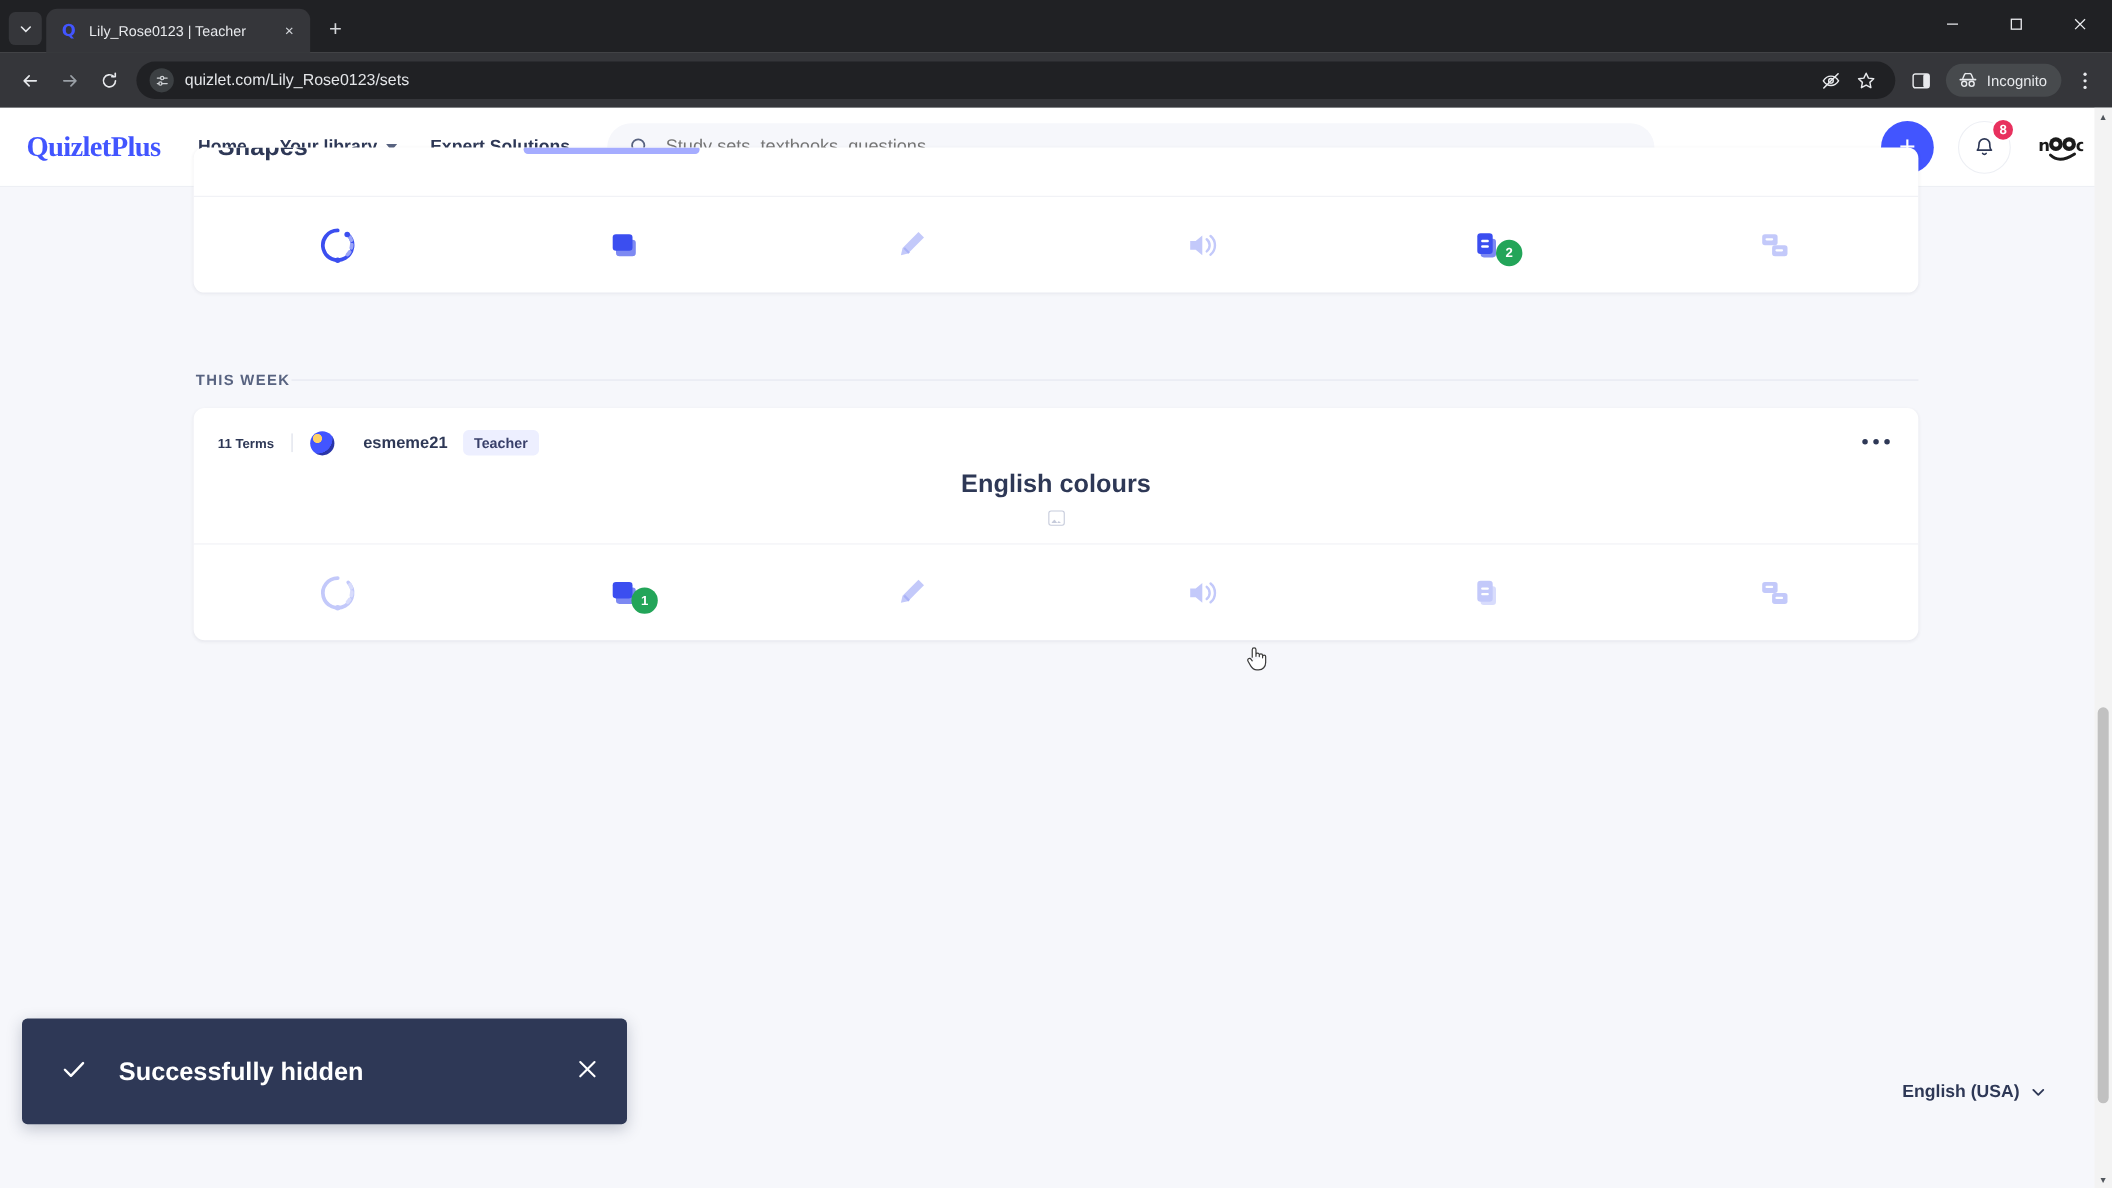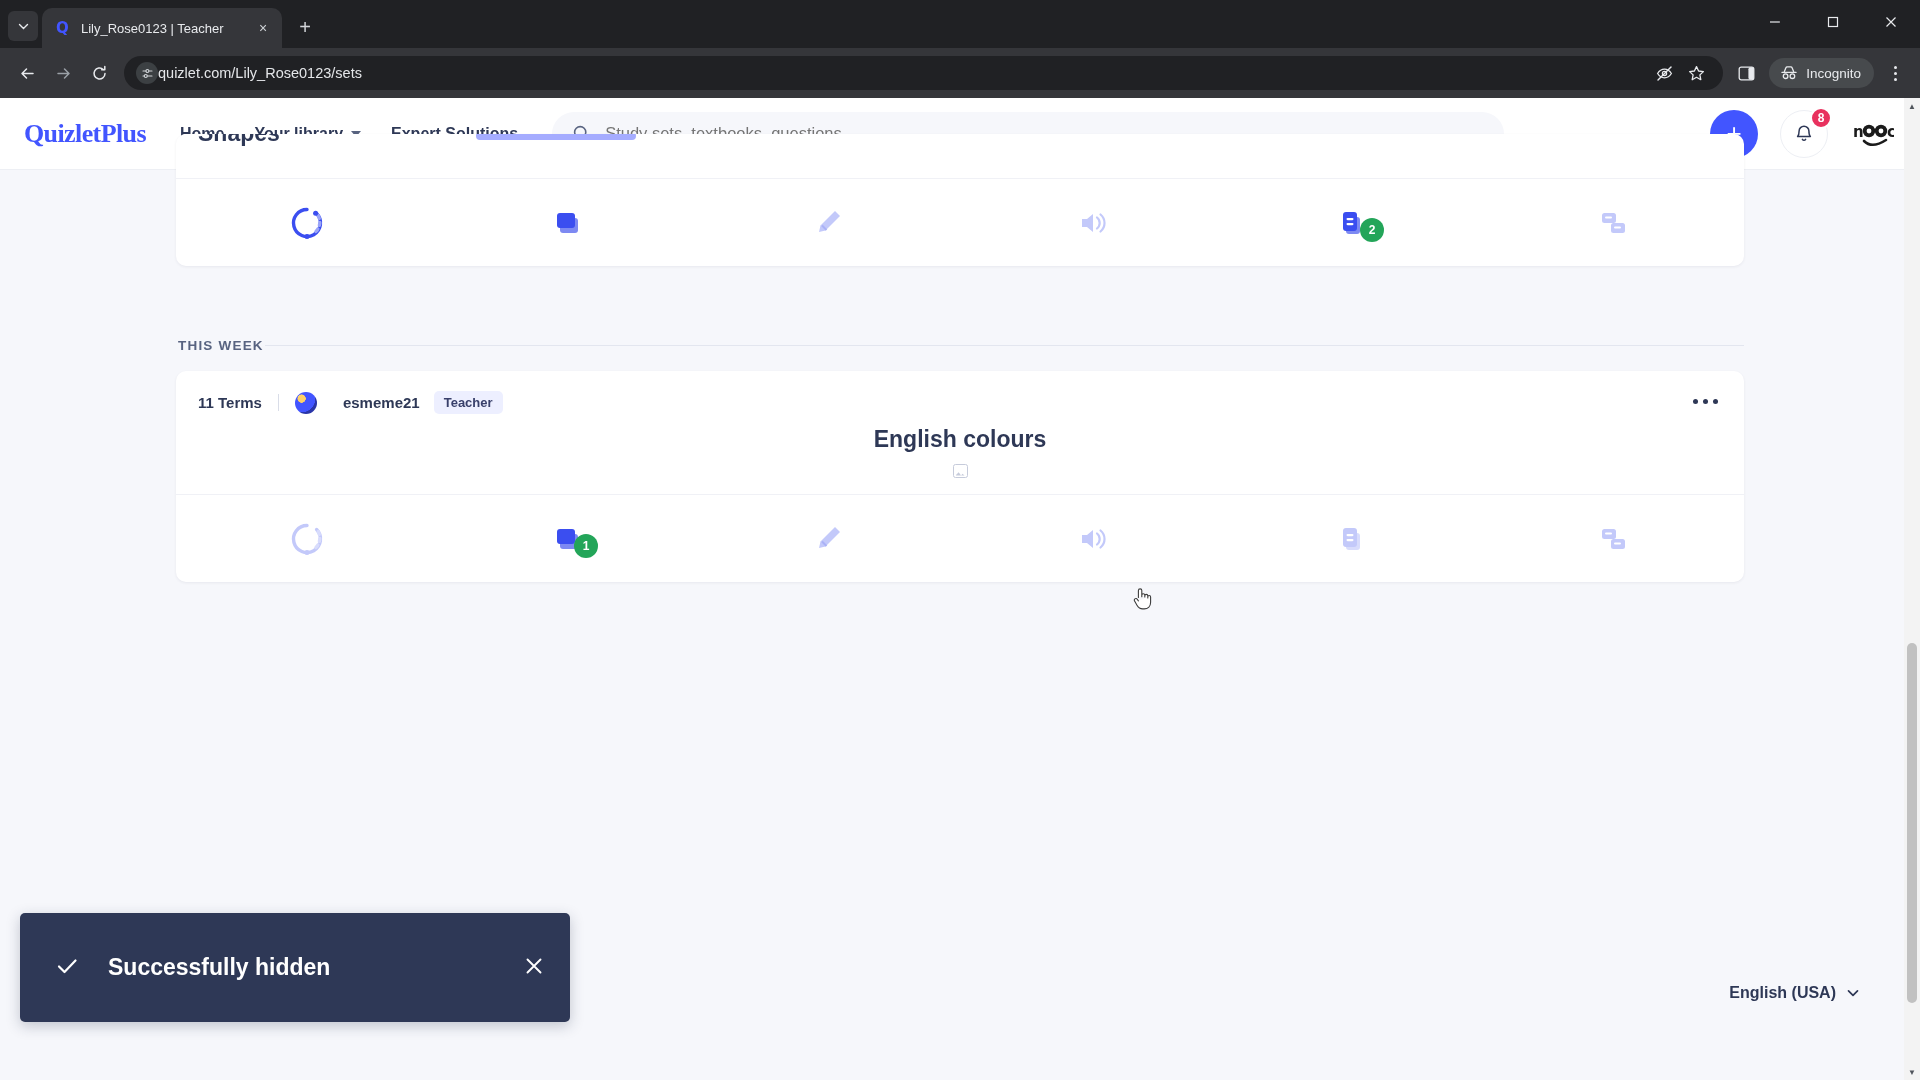--- a/index.html
+++ b/index.html
@@ -67,21 +67,21 @@
   }
   .nav-btn {
     width: 34px; height: 34px; border-radius: 50%;
     display: flex; align-items: center; justify-content: center;
     color: #e8eaed; font-size: 17px; flex: none;
   }
   .nav-btn.disabled { color: #7e8185; }
   .omnibox {
     flex: 1; height: 34px; margin: 0 6px; border-radius: 17px;
     background: #202124; display: flex; align-items: center;
-    padding: 0 12px; position: relative; justify-content: center;
+    padding: 0 12px; gap: 10px; position: relative; justify-content: center;
   }
   .omni-icon {
     width: 22px; height: 22px; border-radius: 50%;
     background: #3c4043; flex: none;
     display: flex; align-items: center; justify-content: center;
   }
   .omni-url { color: #e4e6e9; font-size: 14.5px; white-space: nowrap; }
   .omni-right { margin-left: auto; display: flex; align-items: center; gap: 2px; }
   .tb-icon {
     width: 30px; height: 30px; display: flex; align-items: center;
@@ -164,21 +164,21 @@
   .content { padding: 0 0 0 0; position: relative; height: 910px; }
   .inner { width: 1568px; margin: 0 auto; }
 
   .card {
     background: #fff; border-radius: 10px;
     box-shadow: 0 1px 3px rgba(37,46,74,.07);
     overflow: hidden;
   }
   .card-head { padding: 20px 22px 16px 22px; }
   .meta-row { display: flex; align-items: center; gap: 0; }
-  .terms { font-size: 15px; font-weight: 600; color: #2e3856; }
+  .terms { font-size: 12px; font-weight: 600; color: #2e3856; }
   .meta-div { width: 1px; height: 17px; background: #d9dde8; margin: 0 16px; }
   .author { display: flex; align-items: center; gap: 26px; justify-content: flex-end; }
   .author-av {
     width: 22px; height: 22px; border-radius: 50%; flex: none;
     background: radial-gradient(circle at 30% 30%, #ffd166 0 18%, #4255ff 20% 62%, #2a35a8 64% 100%);
   }
   .author-name { font-size: 15px; font-weight: 600; color: #2e3856; }
   .badge-teacher {
     margin-left: 14px; background: #edefff; color: #39406b;
     font-size: 13px; font-weight: 600; border-radius: 5px;
@@ -230,21 +230,21 @@
     position: absolute; top: -14px; left: 22px;
   }
   .clipped-bar {
     position: absolute; top: -2px; left: 300px;
     width: 160px; height: 8px; border-radius: 4px; background: #a5acff;
   }
 
   
   .toast {
     position: absolute; left: 20px; bottom: 22px;
-    width: 550px; height: 109px; background: #2e3856;
+    width: 550px; height: 96px; background: #2e3856;
     border-radius: 5px; display: flex; align-items: center;
     padding: 0 26px 0 34px; gap: 28px;
     box-shadow: 0 4px 14px rgba(37,46,74,.25);
   }
   .toast-check { color: #fff; font-size: 24px; flex: none; line-height: 1; }
   .toast-msg { color: #fff; font-size: 23px; font-weight: 700; flex: 1; }
   .toast-close { color: #fff; font-size: 22px; flex: none; line-height: 1; }
 
   
   .lang {

